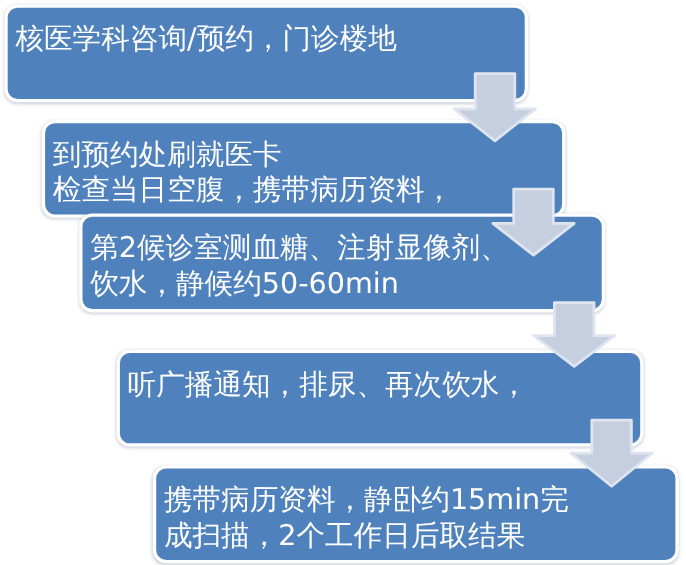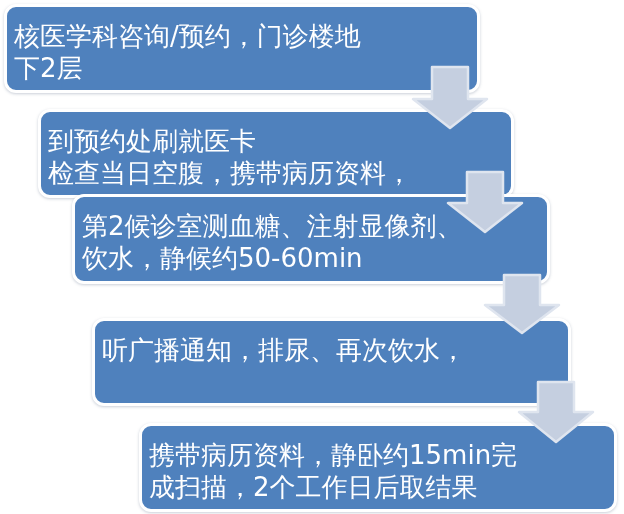--- a/index.html
+++ b/index.html
@@ -28,21 +28,21 @@
     box-shadow: 0 1px 3px rgba(100,115,140,0.35);
     color: var(--text-color);
     font-size: 26px;
     line-height: 32px;
     padding: 13px 10px 0 7px;
   }
   .box .line { white-space: nowrap; }
   .b1 { left: 4px;   top: 4px;   width: 476px; height: 89px; }
   .b2 { left: 38px;  top: 109px; width: 476px; height: 89px; }
   .b3 { left: 72px;  top: 194px; width: 478px; height: 90px; }
-  .b4 { left: 92px; top: 318px; width: 479px; height: 88px; }
+  .b4 { left: 106px; top: 318px; width: 479px; height: 88px; }
   .b5 { left: 139px; top: 423px; width: 478px; height: 89px; }
   .arrow-layer {
     position: absolute;
     left: 0; top: 0;
     width: 624px; height: 514px;
     pointer-events: none;
   }
   .arrow {
     fill: var(--arrow-fill);
     stroke: var(--arrow-border);
@@ -50,21 +50,20 @@
     stroke-linejoin: round;
   }
 </style>
 </head>
 <body>
 
 <div class="canvas">
 
   <div class="box b1">
     <div class="line">核医学科咨询/预约，门诊楼地</div>
-    <div class="line">下2层</div>
   </div>
 
   <div class="box b2">
     <div class="line">到预约处刷就医卡</div>
     <div class="line">检查当日空腹，携带病历资料，</div>
   </div>
 
   <div class="box b3">
     <div class="line">第2候诊室测血糖、注射显像剂、</div>
     <div class="line">饮水，静候约50-60min</div>

